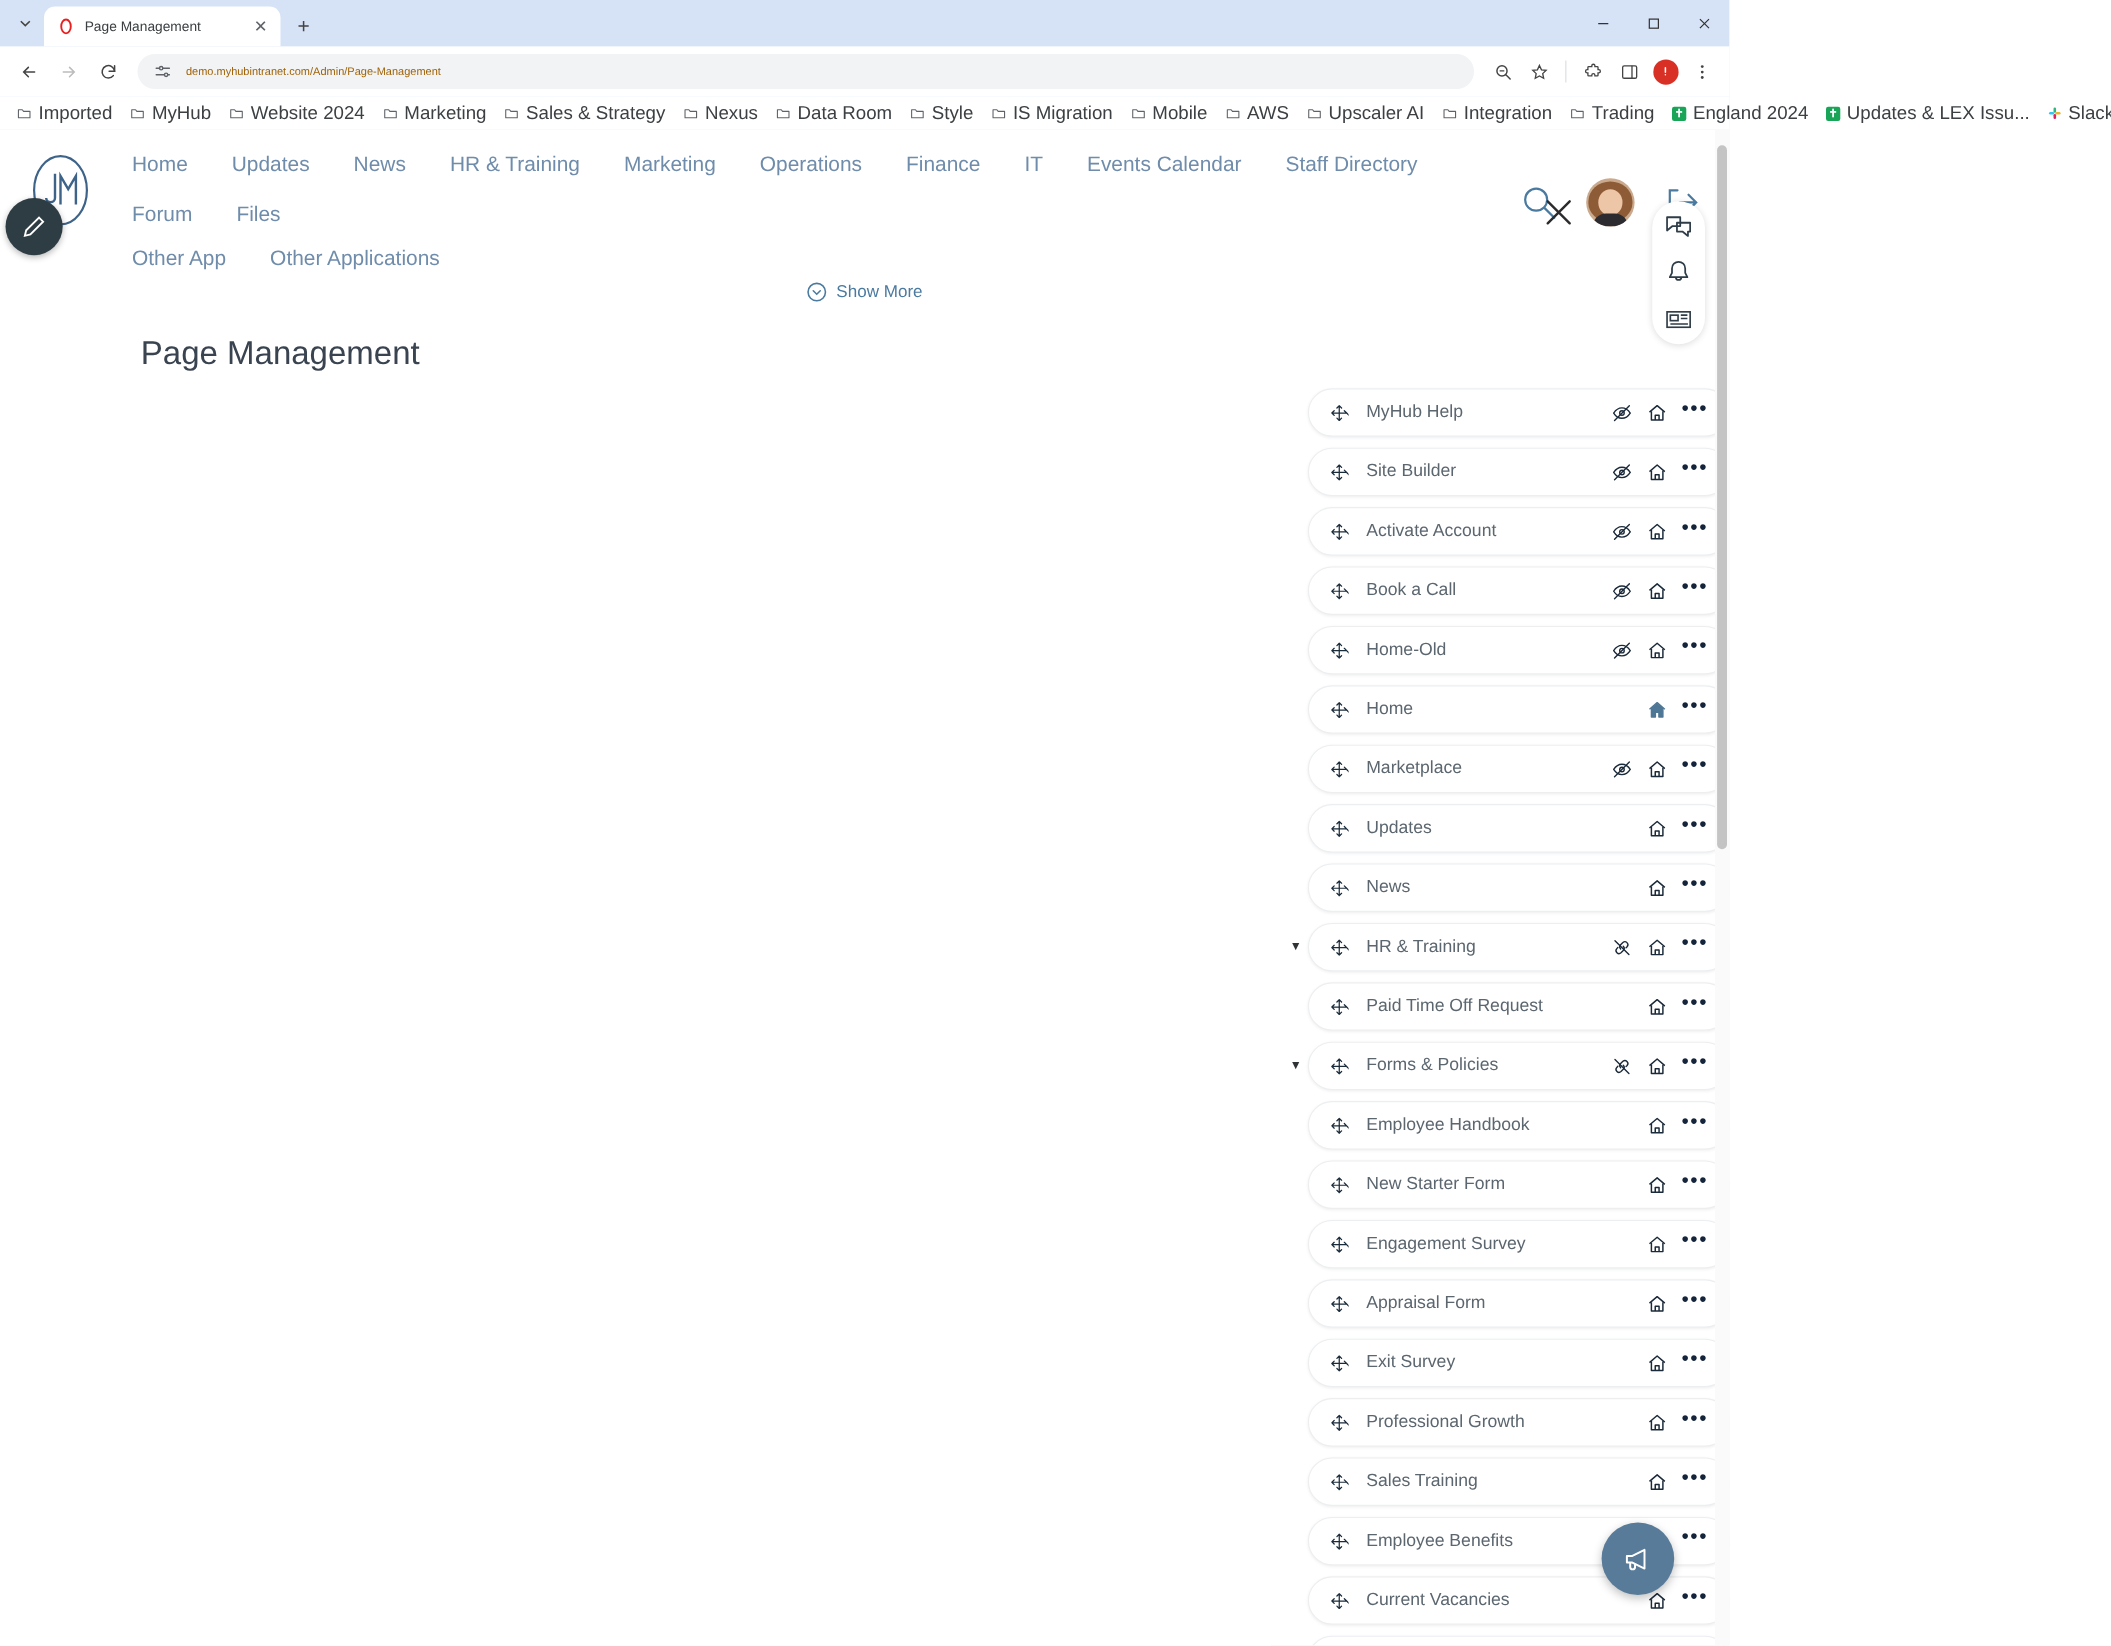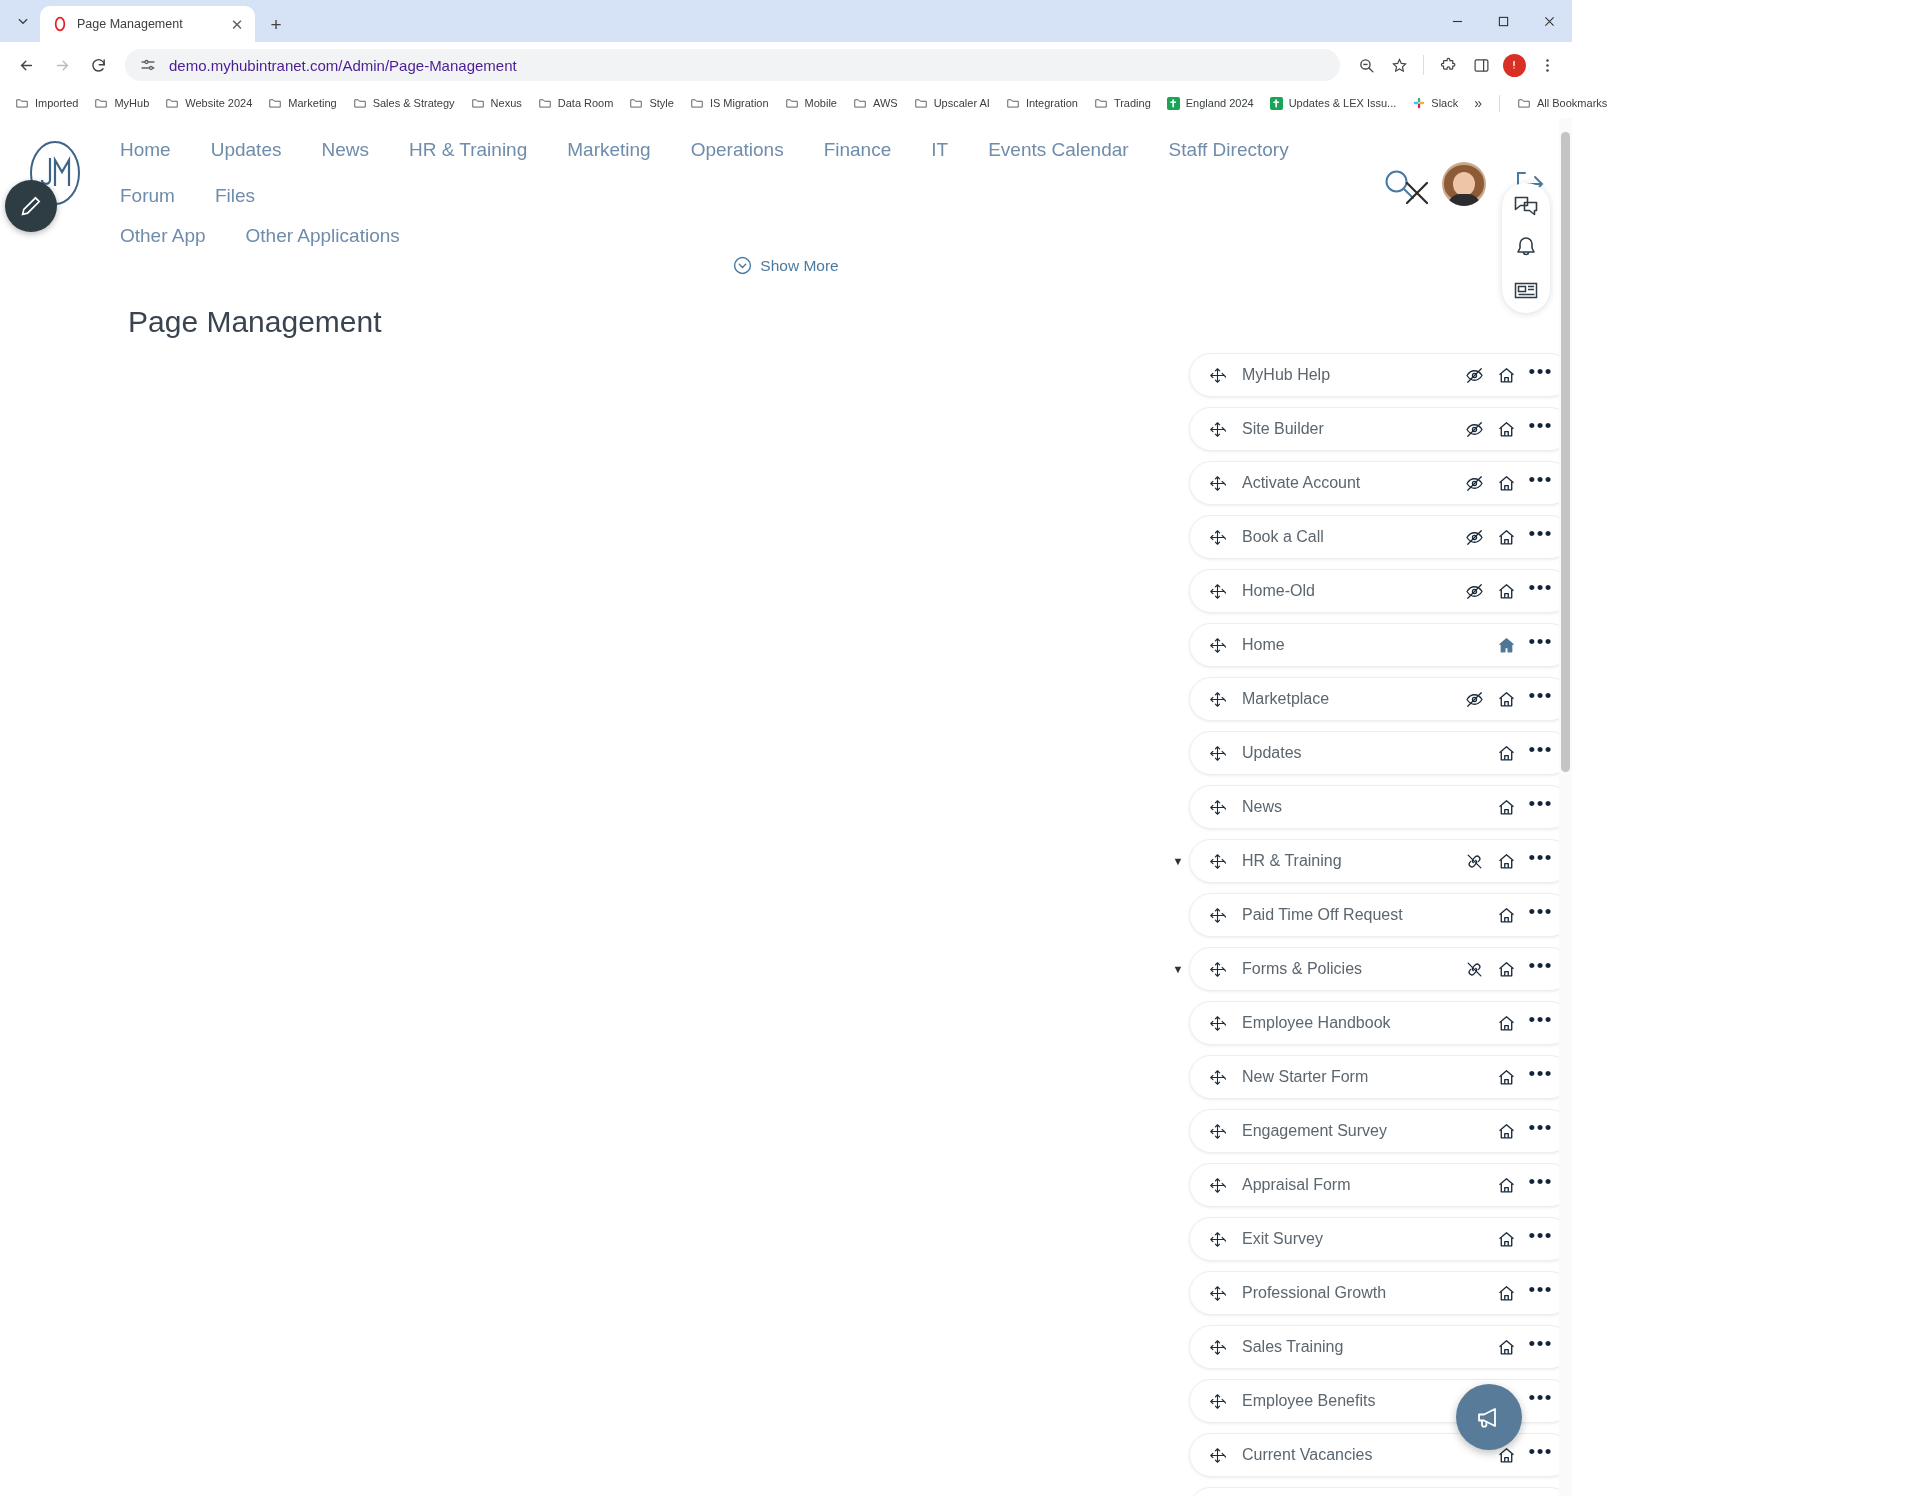--- a/index.html
+++ b/index.html
@@ -26,32 +26,32 @@
   .win-btn { width:46px; height:42px; display:flex; align-items:center; justify-content:center; color:#333; }
   .win-btn svg { width:11px; height:11px; }
 
   .toolbar { height:46px; background:#fff; display:flex; align-items:center; padding:0 10px; gap:4px; }
   .nav-btn { width:32px; height:32px; border-radius:50%; display:flex; align-items:center; justify-content:center; color:#444; }
   .nav-btn svg { width:17px; height:17px; }
   .nav-btn.dim { color:#bcbcbc; }
   .omnibox { flex:1; height:32px; background:#f1f3f4; border-radius:16px; display:flex;
      align-items:center; padding:0 14px; gap:12px; margin:0 7px; }
   .omnibox .site-icon { width:18px; height:18px; flex:0 0 18px; color:#5f6368; display:flex; align-items:center;}
-  .omnibox .url { font-size:15px; color:#4c1d95; white-space:nowrap; }
+  .omnibox .url { font-size:10px; color:#a16207; white-space:nowrap; }
   .tb-right { display:flex; align-items:center; gap:3px; }
   .tb-icon { width:30px; height:30px; display:flex; align-items:center; justify-content:center; color:#444;}
   .tb-icon svg { width:17px; height:17px; }
   .tb-sep { width:1px; height:20px; background:#dadce0; margin:0 6px; }
   .tb-badge { width:23px; height:23px; border-radius:50%; background:#d93025; color:#fff; display:flex;
      align-items:center; justify-content:center; }
   .tb-badge svg { width:14px; height:14px; }
 
   .bookmarks { height:30px; background:#fff; display:flex; align-items:center; padding:0 8px; gap:2px; }
   .bm { display:flex; align-items:center; gap:6px; padding:3px 7px; border-radius:5px; white-space:nowrap; }
-  .bm .bm-label { font-size:11px; color:#3c4043; }
+  .bm .bm-label { font-size:17px; color:#3c4043; }
   .bm svg { width:14px; height:14px; flex:0 0 14px; }
   .bm .sq { width:13px; height:13px; flex:0 0 13px; border-radius:2px; display:flex;
      align-items:center; justify-content:center; font-size:10px; color:#fff; font-weight:bold;}
   .bm-overflow { margin-left:auto; display:flex; align-items:center; gap:4px; }
   .chev { padding:3px 7px; color:#3c4043; font-size:14px; }
   .bm-divider { width:1px; height:17px; background:#dadce0; margin:0 6px; }
 
   
   .viewport { flex:1; background:#fff; position:relative; overflow:hidden; }
 

